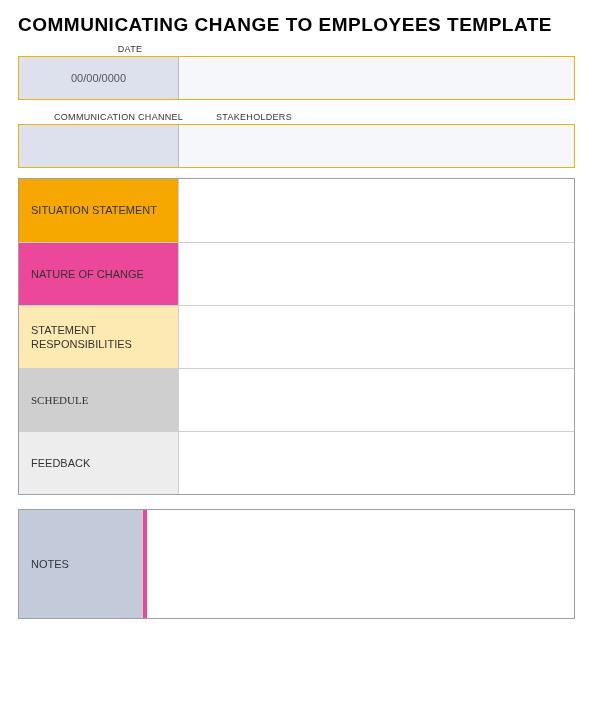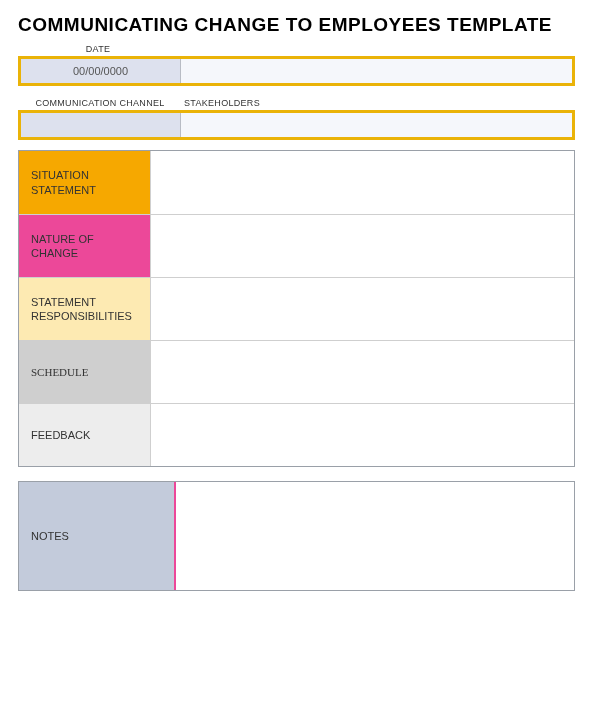--- a/index.html
+++ b/index.html
@@ -20,62 +20,63 @@
   .meta-headers {
     display: flex;
   }
   .meta-headers .col-left {
     width: 160px;
     text-align: center;
     font-size: 9px;
     color: #333;
     letter-spacing: 0.3px;
     padding: 2px 0;
+    margin-left: 32px;
   }
   .meta-headers .col-right {
     flex: 1;
     font-size: 9px;
     color: #333;
     letter-spacing: 0.3px;
     padding: 2px 0 2px 6px;
   }
   .meta-row {
     display: flex;
-    border: 3px solid #eab308;
-    height: 30px;
+    border: 1px solid #eab308;
+    height: 44px;
   }
   .meta-row .cell-left {
     width: 160px;
     background: #dde1ee;
     border-right: 1px solid #b8bcc4;
     display: flex;
     align-items: center;
     justify-content: center;
     font-size: 11px;
     color: #555;
   }
   .meta-row .cell-right {
     flex: 1;
     background: #f5f7fb;
   }
   .meta-block2 .meta-headers .col-left {
-    text-align: center;
+    text-align: left;
     padding-left: 4px;
   }
   .sections {
     border: 1px solid #9aa0a8;
     margin-bottom: 14px;
   }
   .section-row {
     display: flex;
     height: 63px;
   }
   .section-row + .section-row { border-top: 1px solid #cfcfcf; }
   .section-label {
-    width: 132px;
+    width: 160px;
     display: flex;
     align-items: center;
     padding: 0 12px;
     font-size: 11px;
     color: #333;
     line-height: 1.3;
     border-right: 1px solid #cfcfcf;
   }
   .section-value {
     flex: 1;
@@ -86,28 +87,28 @@
   .c3 { background: #fbdb80; }
   .c4 { background: #fdeab2; }
   .c5 { background: #cfcfcf; font-family: Liberation Serif, serif; }
   .c6 { background: #ededed; }
   .notes-block {
     border: 1px solid #9aa0a8;
     display: flex;
     height: 110px;
   }
   .notes-label {
-    width: 157px;
+    width: 128px;
     background: #c3cbdb;
     display: flex;
     align-items: center;
     padding: 0 12px;
     font-size: 11px;
     color: #333;
-    border-right: 2px solid #ec4899;
+    border-right: 4px solid #ec4899;
   }
   .notes-value {
     flex: 1;
     background: #fff;
   }
 </style>
 </head>
 <body>
 
 <div class="title">COMMUNICATING CHANGE TO EMPLOYEES TEMPLATE</div>

